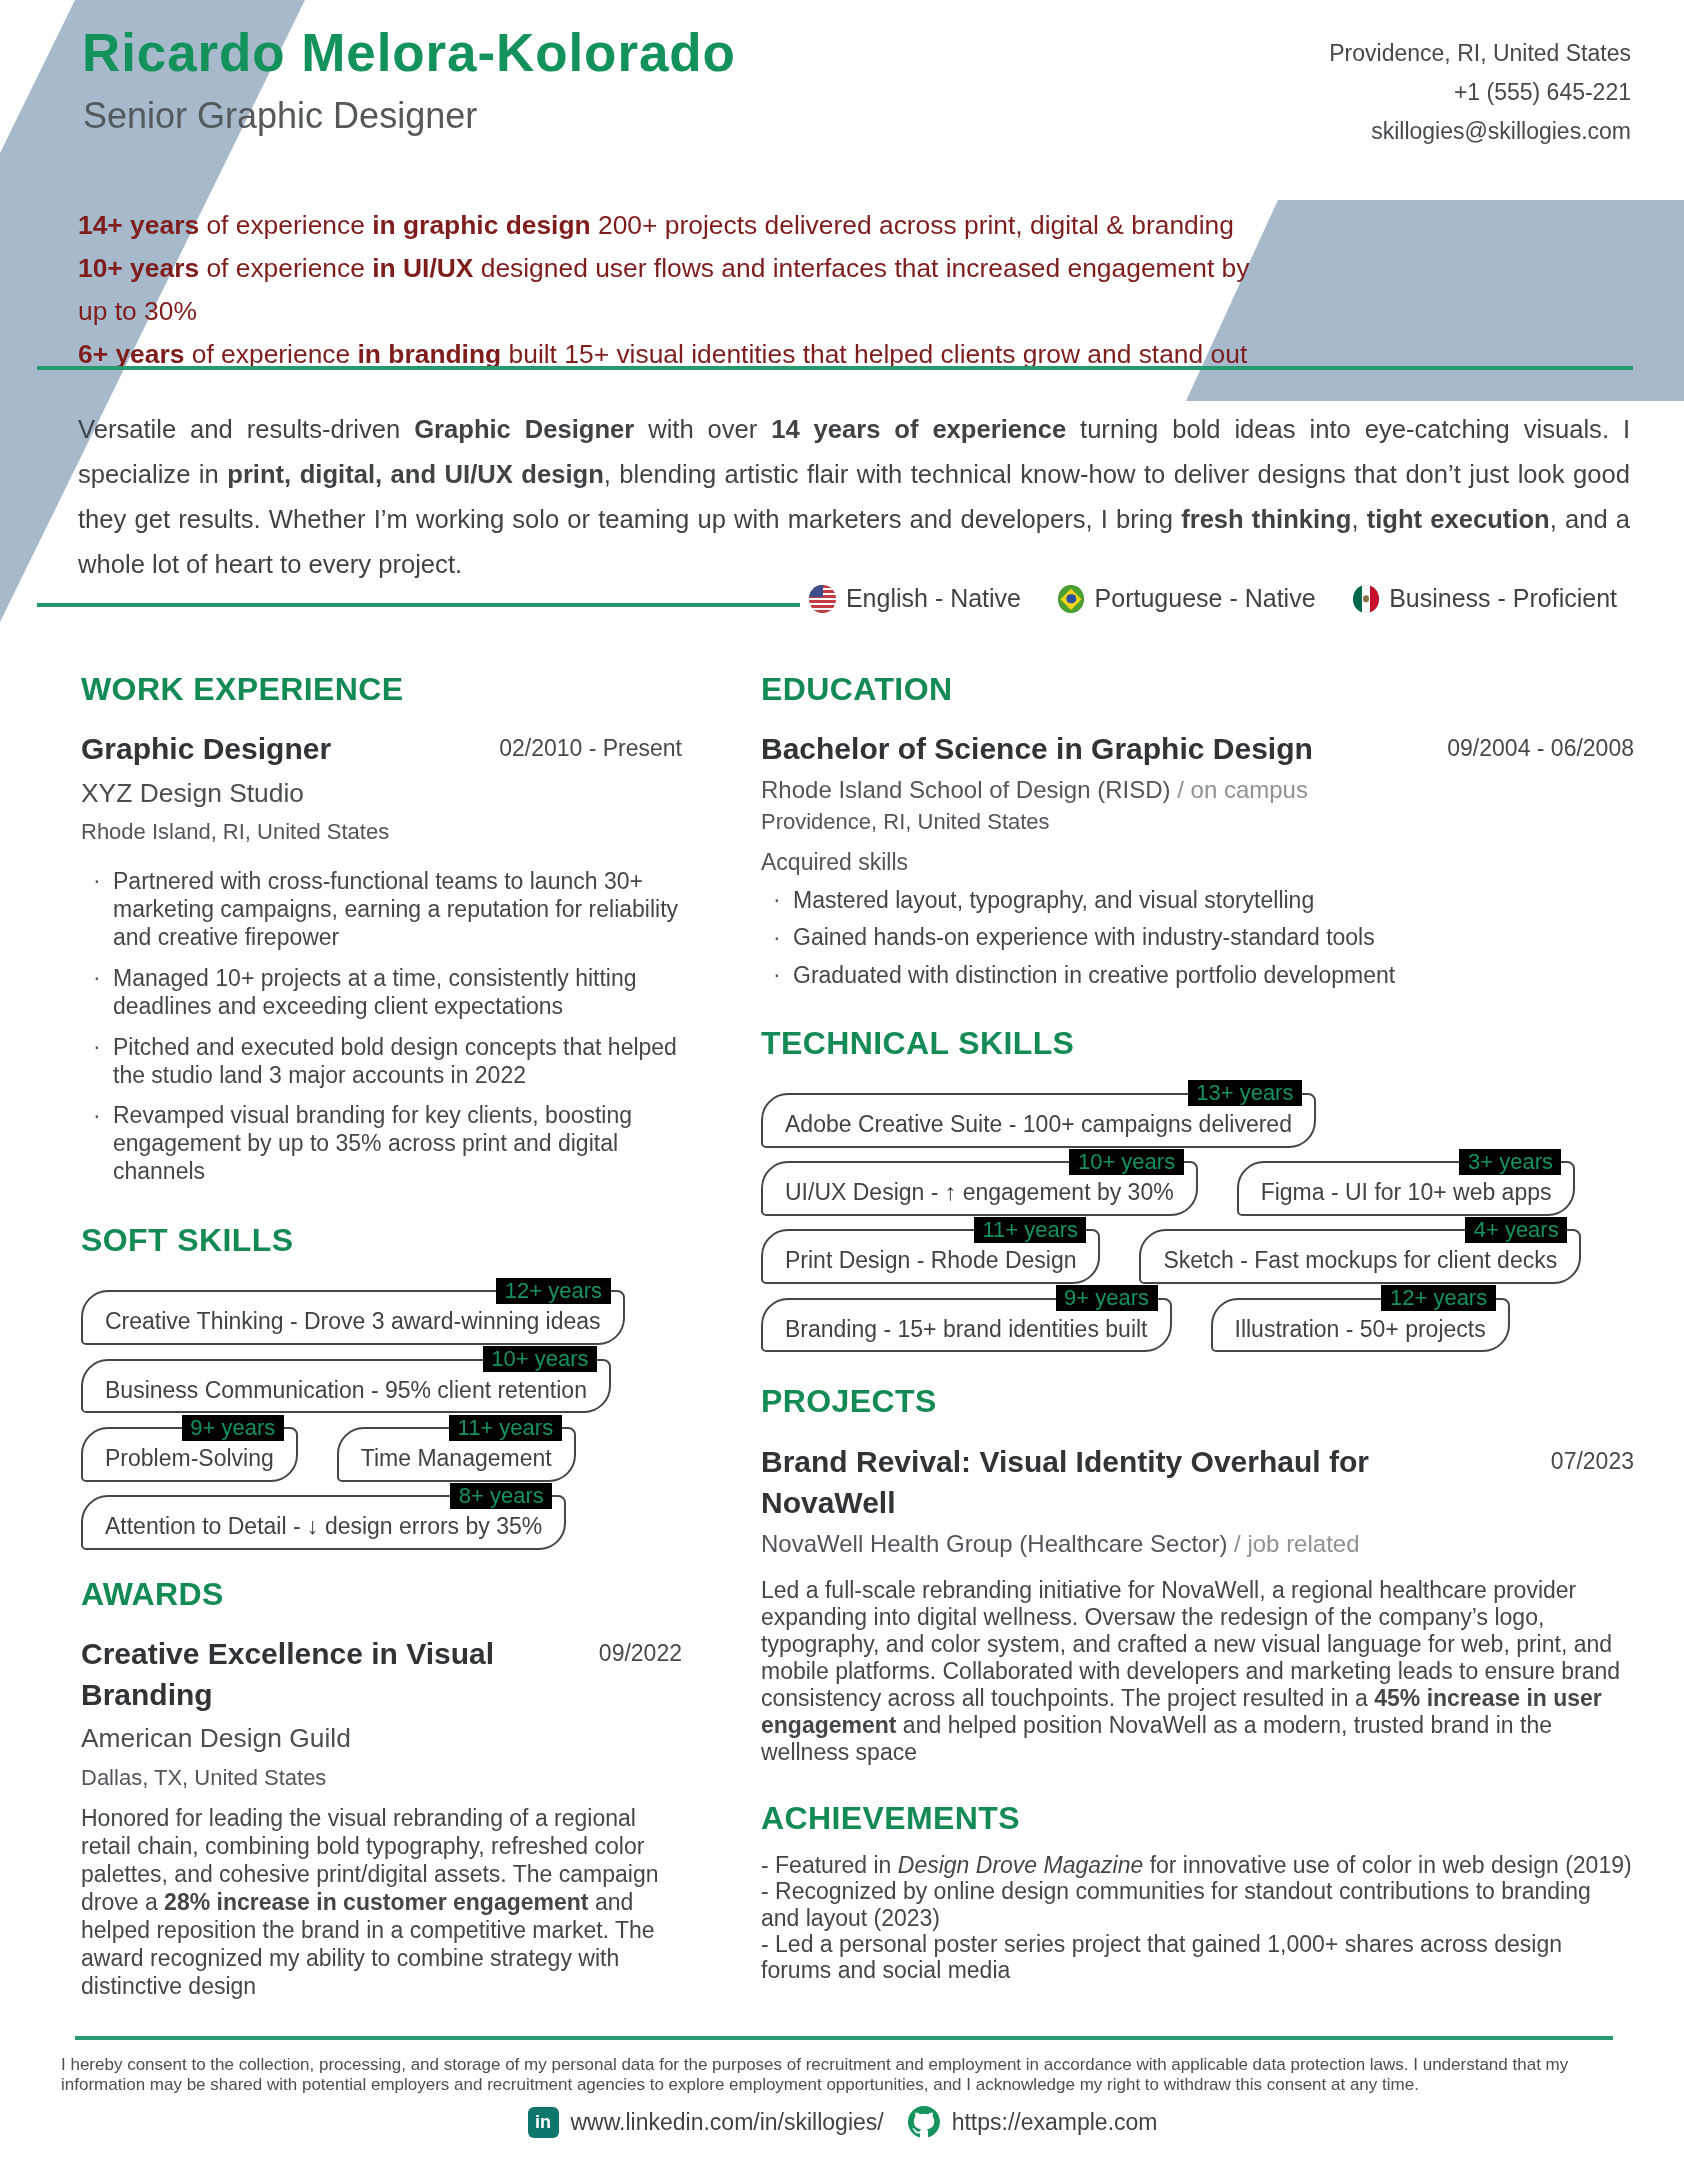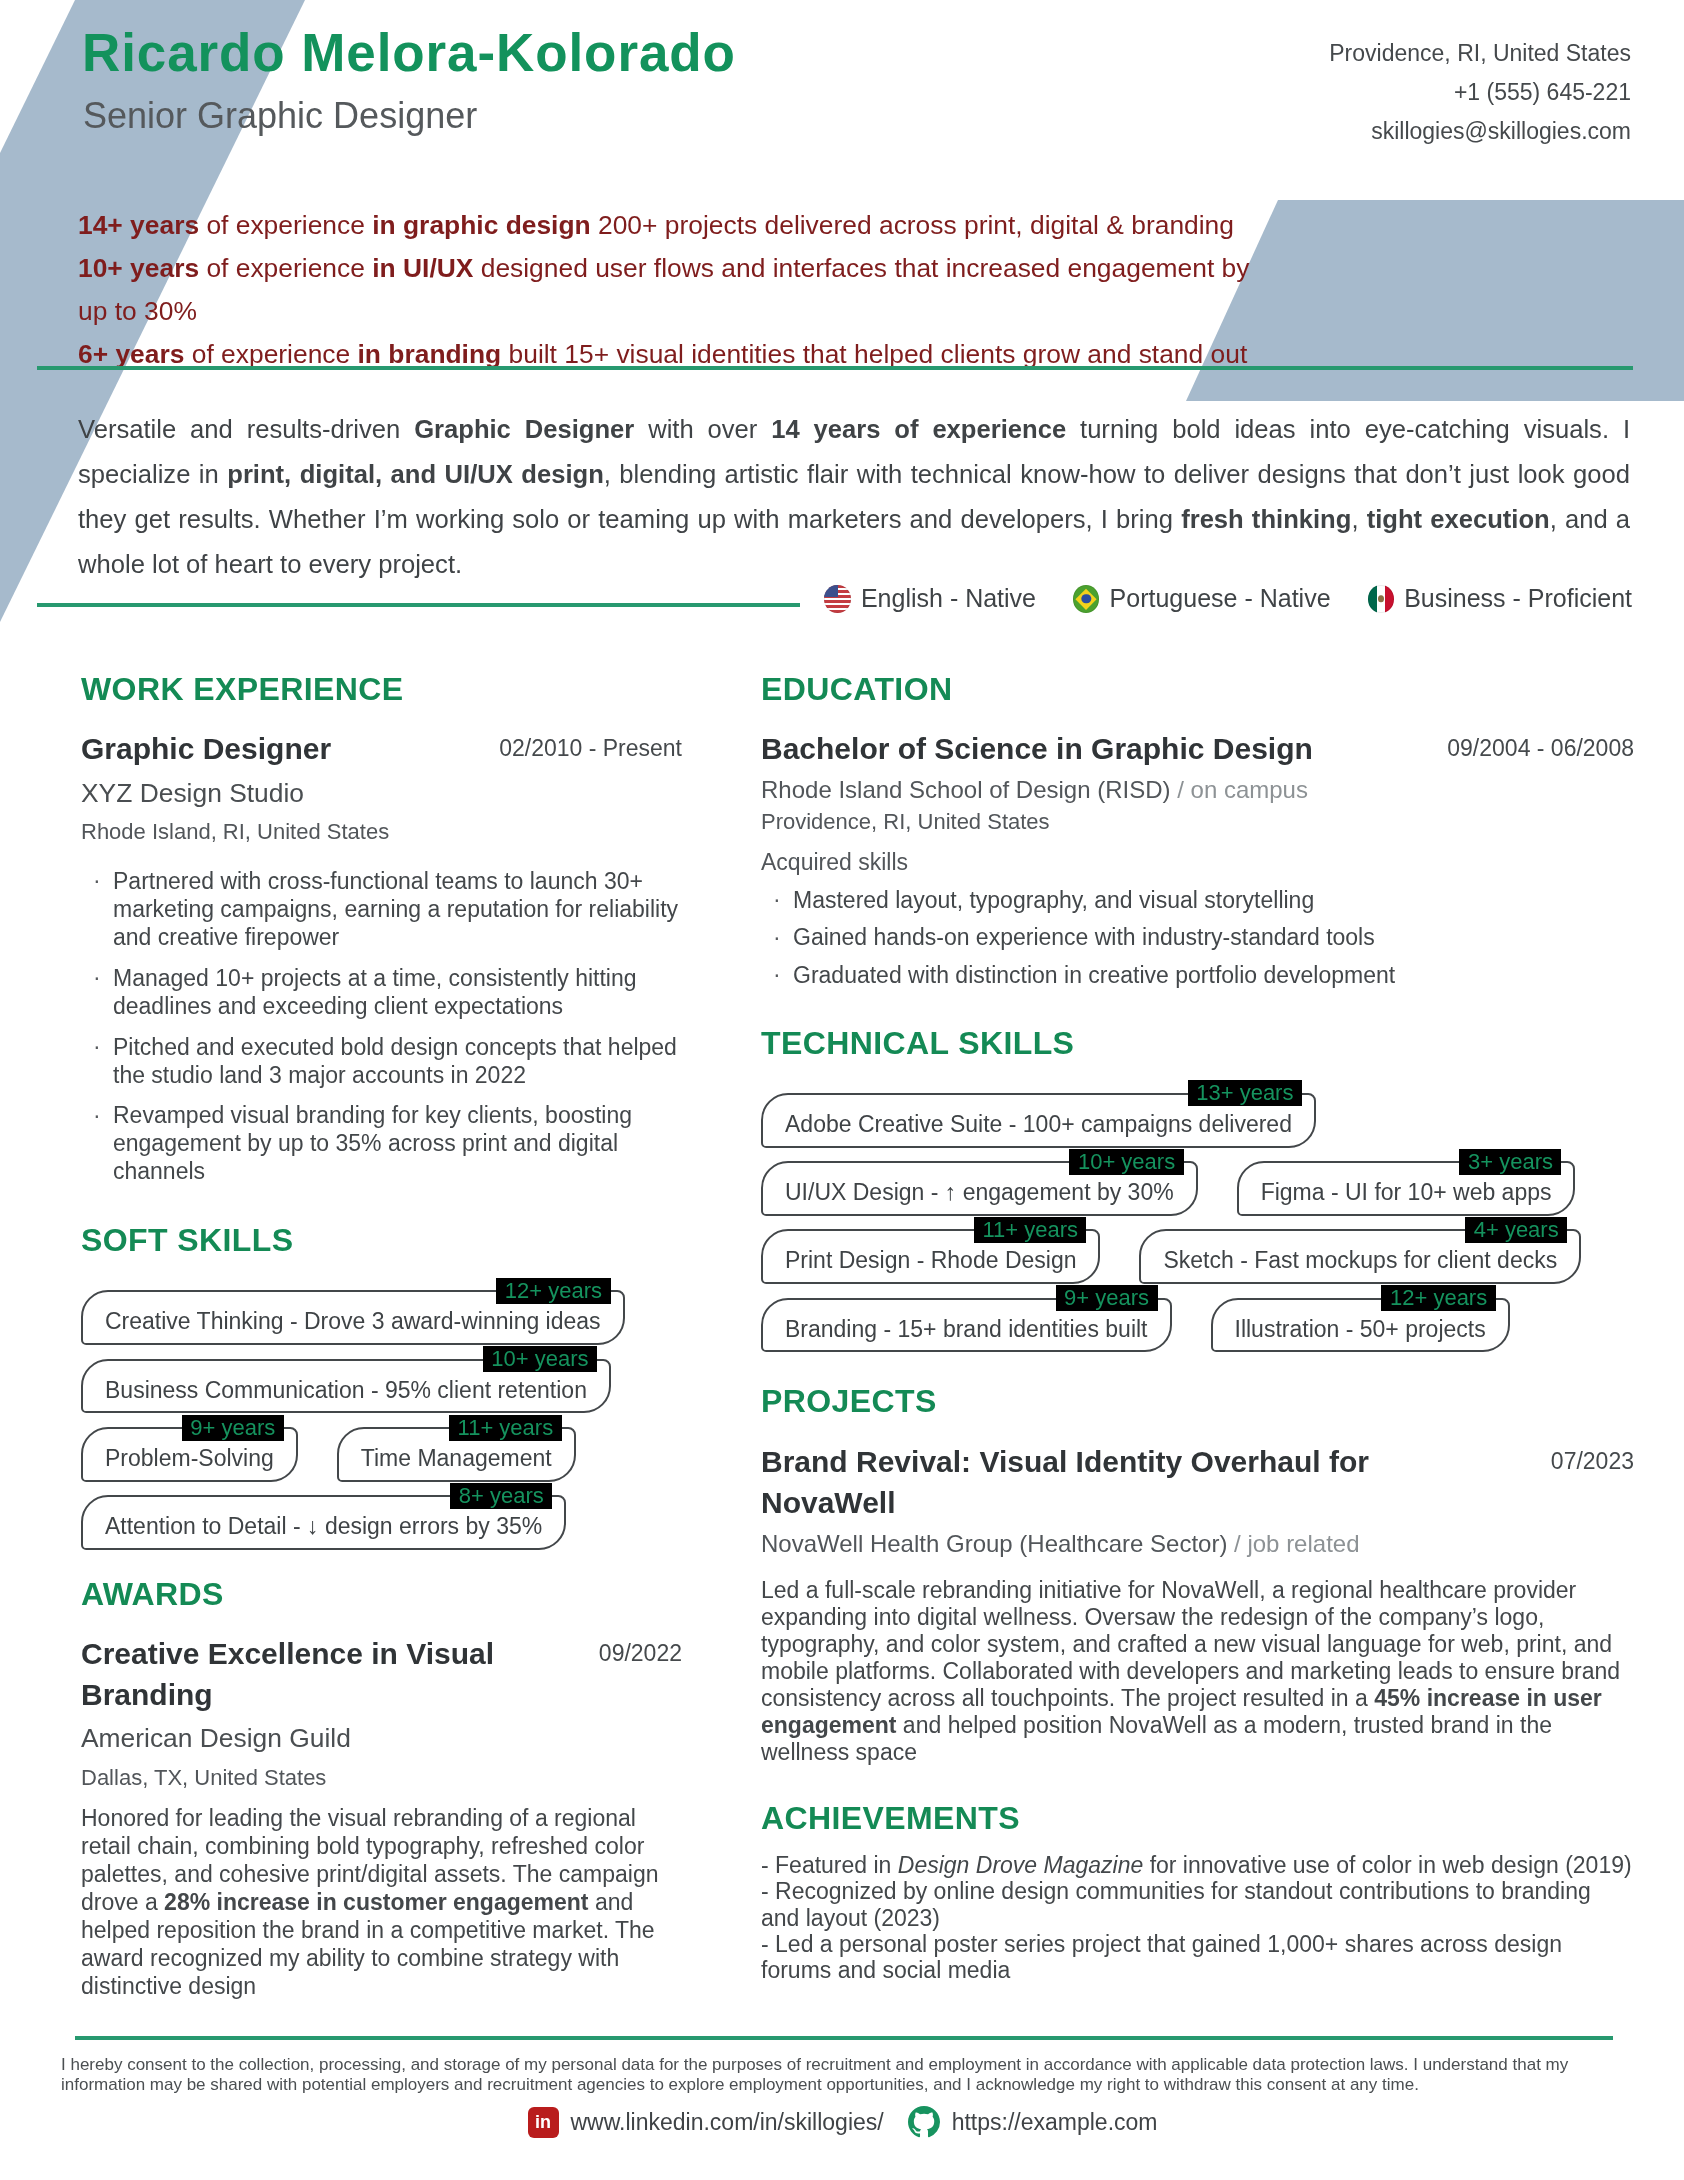--- a/index.html
+++ b/index.html
@@ -12,21 +12,21 @@
   
   .name{left:82px;top:22px;font-size:53px;font-weight:700;color:#13925c;letter-spacing:0.9px;}
   .role-title{left:83px;top:95px;font-size:36px;color:#55595c;}
   .contact{right:54px;top:34px;text-align:right;font-size:23px;line-height:39px;color:#45494c;}
   
   .band-text{left:78px;top:204px;width:1193px;font-size:26.4px;line-height:43px;color:#7f1d1d;}
   .hline{background:#27996f;height:4.3px;}
   .line1{left:37px;top:366px;width:1596px;}
   .summary{left:78px;top:407px;width:1552px;font-size:25.6px;line-height:45px;text-align:justify;color:#3f4346;}
   .lang-line{left:37px;top:603px;width:763px;}
-  .languages{left:809px;top:584px;right:53px;display:flex;justify-content:flex-end;gap:37px;align-items:flex-end;}
+  .languages{left:809px;top:584px;right:68px;display:flex;justify-content:flex-end;gap:37px;align-items:flex-end;}
   .lang-item{display:flex;align-items:center;gap:10.2px;font-size:25px;color:#3f4346;}
   .flag{width:26.4px;height:28px;border-radius:50%;position:relative;overflow:hidden;flex:0 0 auto;box-shadow:0 0 0 0.9px rgba(0,0,0,.08) inset;}
   .flag-us{background:repeating-linear-gradient(#c43c41 0 2.6px,#fff 2.6px 5.1px);}
   .flag-us::after{content:"";position:absolute;left:0;top:0;width:13.6px;height:12px;background:#3c4f8c;}
   .flag-br{background:#4ba12f;}
   .flag-br .diamond{position:absolute;left:50%;top:50%;width:14.5px;height:14.5px;background:#f3d21b;transform:translate(-50%,-50%) rotate(45deg);}
   .flag-br .globe{position:absolute;left:50%;top:50%;width:9.4px;height:9.4px;border-radius:50%;background:#2a4ea0;transform:translate(-50%,-50%);}
   .flag-mx{background:linear-gradient(90deg,#00684c 0 33%,#fff 33% 66%,#c8102e 66% 100%);}
   .flag-mx::after{content:"";position:absolute;left:50%;top:50%;width:6px;height:7.7px;border-radius:50%;background:#8a6f43;transform:translate(-50%,-50%);}
   
@@ -61,21 +61,21 @@
   .mt-ach{margin-top:34px;}
   .title-gap{margin-top:20.4px;}
   
   .ach-item{font-size:23px;line-height:26.4px;color:#43474a;}
   .ach-list{margin-top:15.3px;}
   
   .line2{left:75px;top:2036px;width:1538px;}
   .consent{left:61px;top:2055px;width:1572px;font-size:17px;line-height:19.6px;color:#4b4f52;}
   .links-row{left:0;top:2106px;width:1685px;display:flex;justify-content:center;align-items:center;gap:24px;}
   .link-item{display:flex;align-items:center;gap:12px;font-size:23px;color:#3f4346;}
-  .li-icon{width:31px;height:31px;border-radius:6px;background:#b91c1c;color:#fff;display:flex;align-items:center;justify-content:center;font-size:18px;font-weight:700;}
+  .li-icon{width:31px;height:31px;border-radius:6px;background:#0f766e;color:#fff;display:flex;align-items:center;justify-content:center;font-size:18px;font-weight:700;}
   .gh-icon{width:32px;height:32px;display:block;}
 </style>
 </head>
 <body>
 
 <div class="page">
   <div class="band-left"></div>
   <div class="band-right"></div>
 
   <div class="z name">Ricardo Melora-Kolorado</div>

